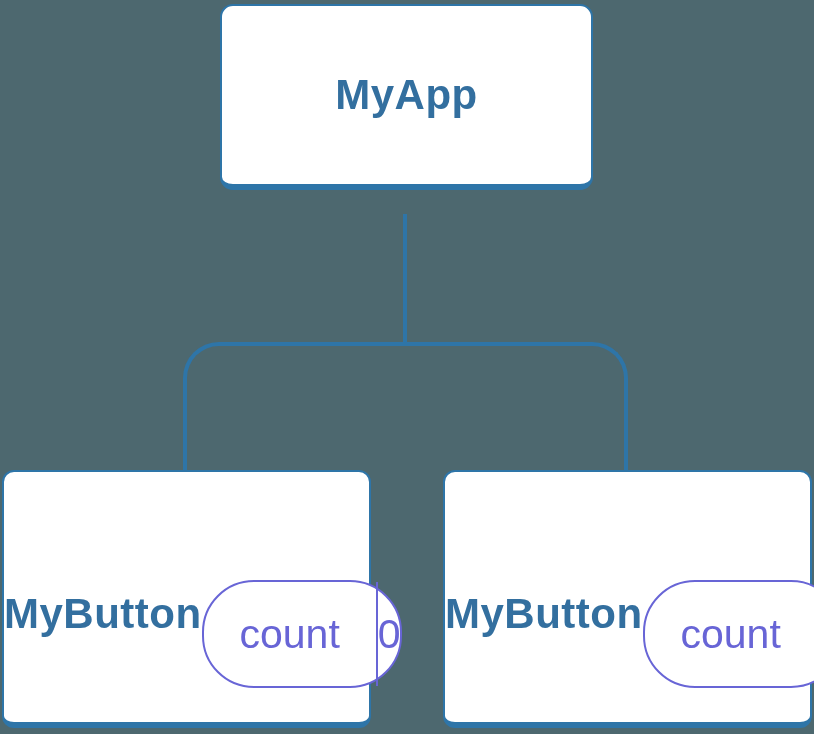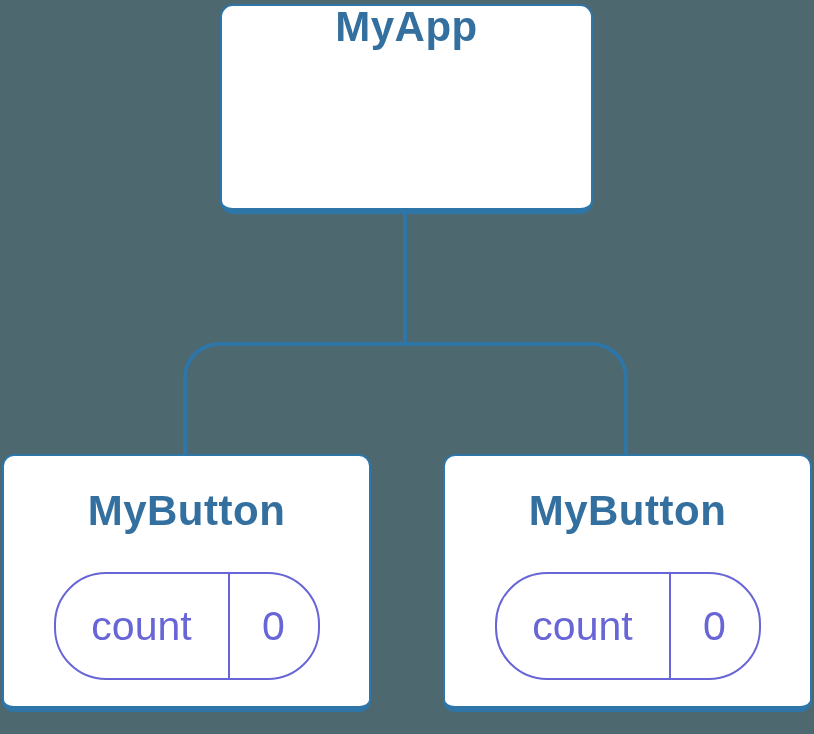--- a/index.html
+++ b/index.html
@@ -22,24 +22,24 @@
     overflow: hidden;
   }
   .node {
     position: absolute;
     background: var(--node-fill);
     border: 2px solid var(--connector-blue);
     border-bottom-width: 6px;
   }
   .node-root {
     left: 220px; top: 4px;
-    width: 373px; height: 210px;
+    width: 373px; height: 186px;
     border-radius: 13px;
     display: flex;
-    align-items: flex-start;
+    align-items: center;
     justify-content: center;
   }
   .node-label {
     color: var(--node-text-blue);
     font-size: 42px;
     font-weight: 600;
     letter-spacing: 0.5px;
     line-height: 1;
   }
   .stem {
@@ -50,25 +50,25 @@
   }
   .bracket {
     position: absolute;
     left: 183px; top: 342px;
     width: 445px; height: 128px;
     border: 4px solid var(--connector-blue);
     border-bottom: none;
     border-radius: 36px 36px 0 0;
   }
   .node-child {
-    top: 454px;
+    top: 470px;
     width: 369px; height: 258px;
     border-radius: 12px;
     display: flex;
-    flex-direction: column;
+    flex-direction: row;
     align-items: center;
     padding-top: 34px;
   }
   .node-child-left  { left: 2px; }
   .node-child-right { left: 443px; }
   .state-pill {
     margin-top: 40px;
     width: 266px; height: 108px;
     border: 2px solid var(--state-purple);
     border-radius: 52px;

